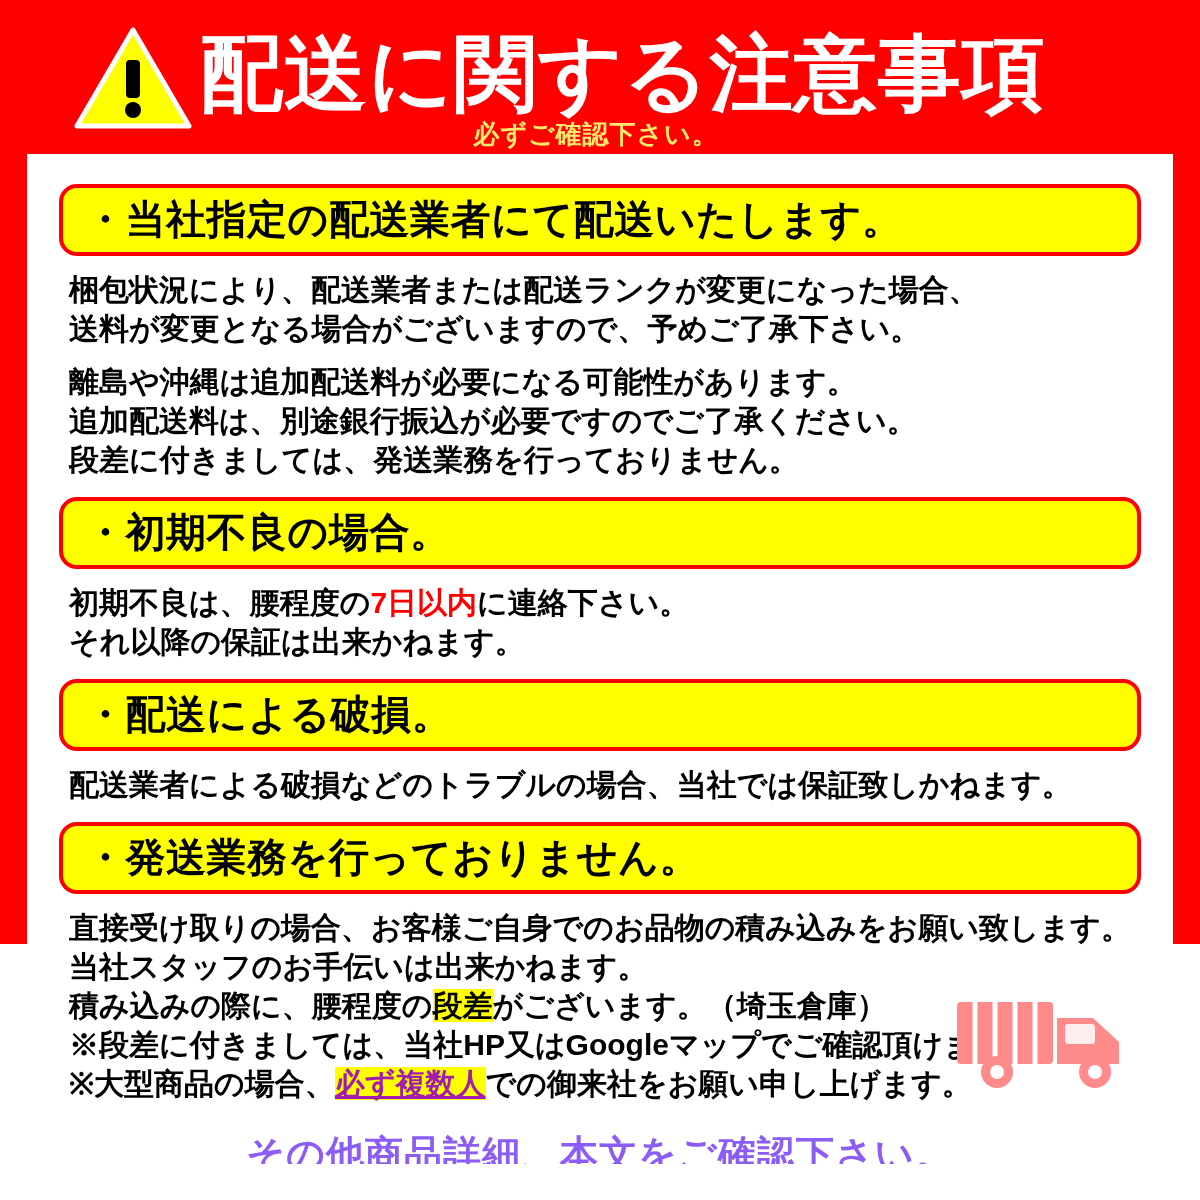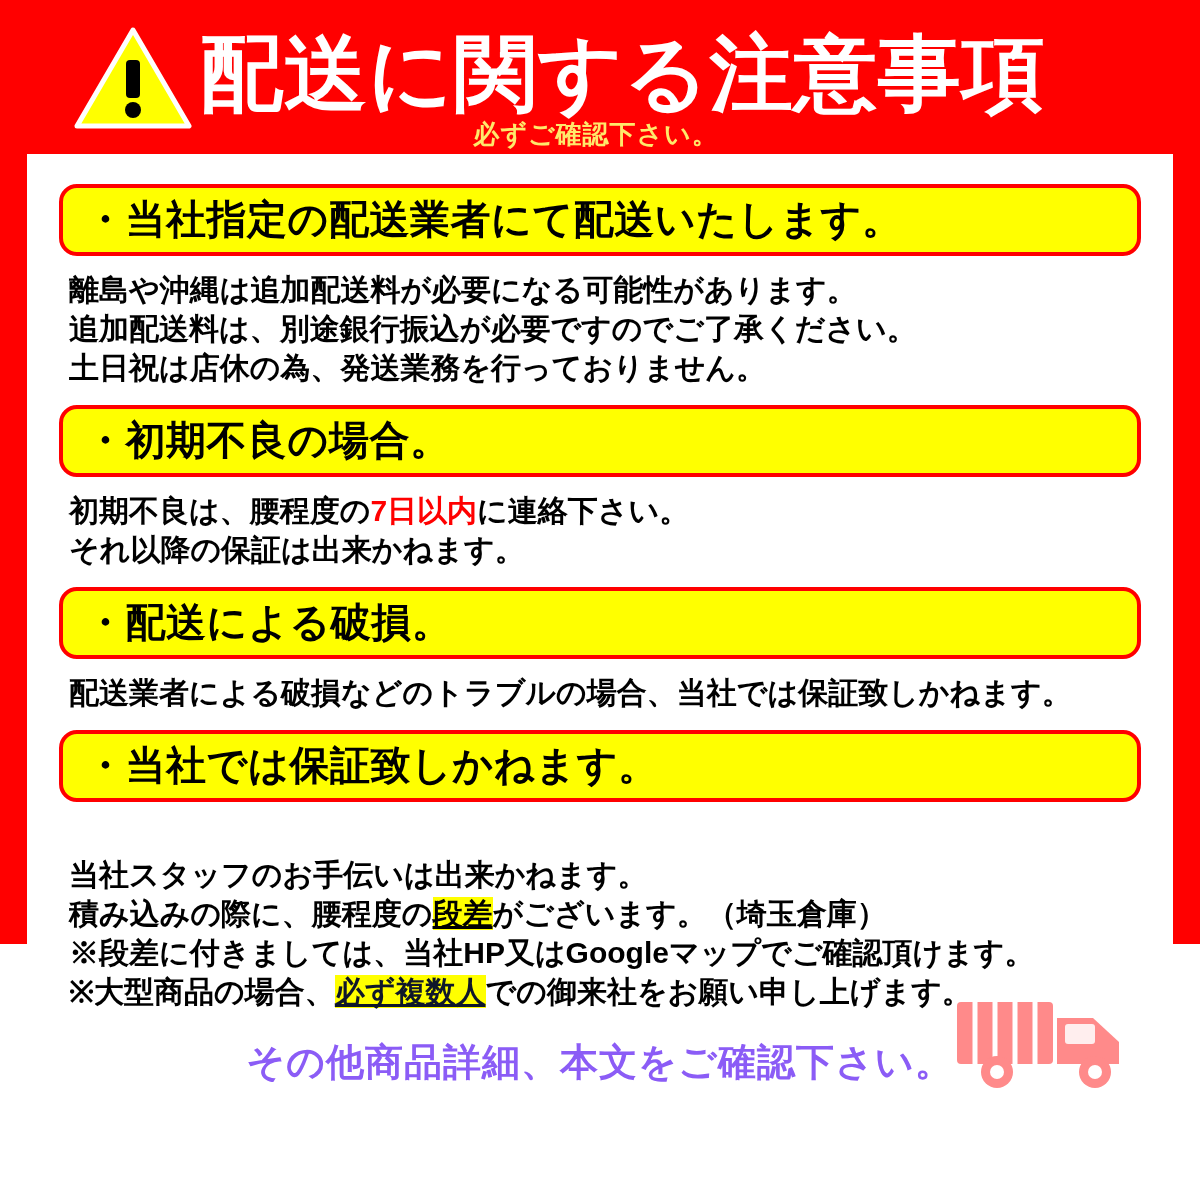--- a/index.html
+++ b/index.html
@@ -93,25 +93,24 @@
     margin: 14px 0 0 10px;
     letter-spacing: 0px;
     white-space: nowrap;
   }
   .para .hl-red {
     color: #ff0000;
   }
   .para .hl-yellow {
     background: #ffff00;
     color: #000000;
-    text-decoration: underline;
   }
   .para .hl-yellow-red {
     background: #ffff00;
-    color: #0f172a;
+    color: #a21caf;
     text-decoration: underline;
     text-align: center;
   }
   .gap-md { height: 18px; }
   .footline {
     margin-top: 26px;
     text-align: center;
     color: #8b5cf6;
     font-size: 38px;
     font-weight: bold;
@@ -141,43 +140,47 @@
       </svg>
     </div>
     <div class="header-title">配送に関する注意事項</div>
     <div class="header-sub">必ずご確認下さい。</div>
   </div>
 
   <div class="panel">
 
     <div class="band b1">・当社指定の配送業者にて配送いたします。</div>
     <div class="para">
+      <span>梱包状況により、配送業者または配送ランクが変更になった場合、</span><br>
+      <span>送料が変更となる場合がございますので、予めご了承下さい。</span>
+    </div>
+    <div class="para">
       <span>離島や沖縄は追加配送料が必要になる可能性があります。</span><br>
       <span>追加配送料は、別途銀行振込が必要ですのでご了承ください。</span><br>
-      <span>土日祝は店休の為、発送業務を行っておりません。</span>
+      <span>段差に付きましては、発送業務を行っておりません。</span>
     </div>
 
     <div class="gap-md"></div>
 
     <div class="band">・初期不良の場合。</div>
     <div class="para">
       <span><span>初期不良は、腰程度の</span><span class="hl-red">7日以内</span><span>に連絡下さい。</span></span><br>
       <span>それ以降の保証は出来かねます。</span>
     </div>
 
     <div class="gap-md"></div>
 
     <div class="band">・配送による破損。</div>
     <div class="para">配送業者による破損などのトラブルの場合、当社では保証致しかねます。</div>
 
     <div class="gap-md"></div>
 
-    <div class="band">・当社では保証致しかねます。</div>
-    <div class="para">
-      <br>
+    <div class="band">・発送業務を行っておりません。</div>
+    <div class="para">
+      <span>直接受け取りの場合、お客様ご自身でのお品物の積み込みをお願い致します。</span><br>
       <span>当社スタッフのお手伝いは出来かねます。</span><br>
       <span><span>積み込みの際に、腰程度の</span><span class="hl-yellow">段差</span><span>がございます。（埼玉倉庫）</span></span><br>
       <span>※段差に付きましては、当社HP又はGoogleマップでご確認頂けます。</span><br>
       <span><span>※大型商品の場合、</span><span class="hl-yellow-red">必ず複数人</span><span>での御来社をお願い申し上げます。</span></span>
     </div>
 
     <div class="footline">その他商品詳細、本文をご確認下さい。</div>
 
     <div class="truck">
       <svg width="190" height="118" viewBox="0 0 190 118">

